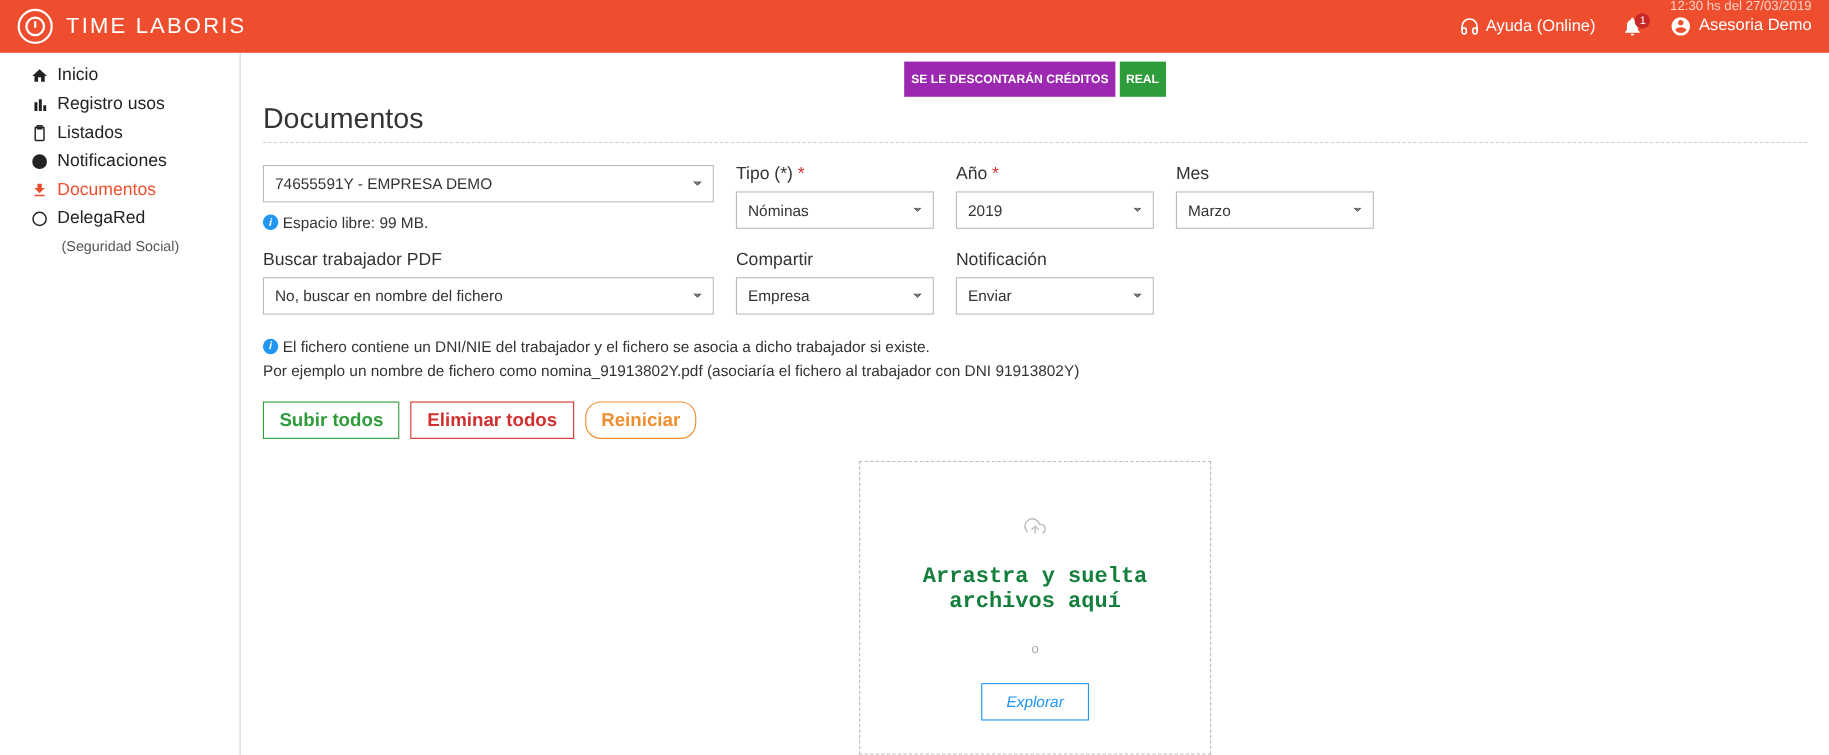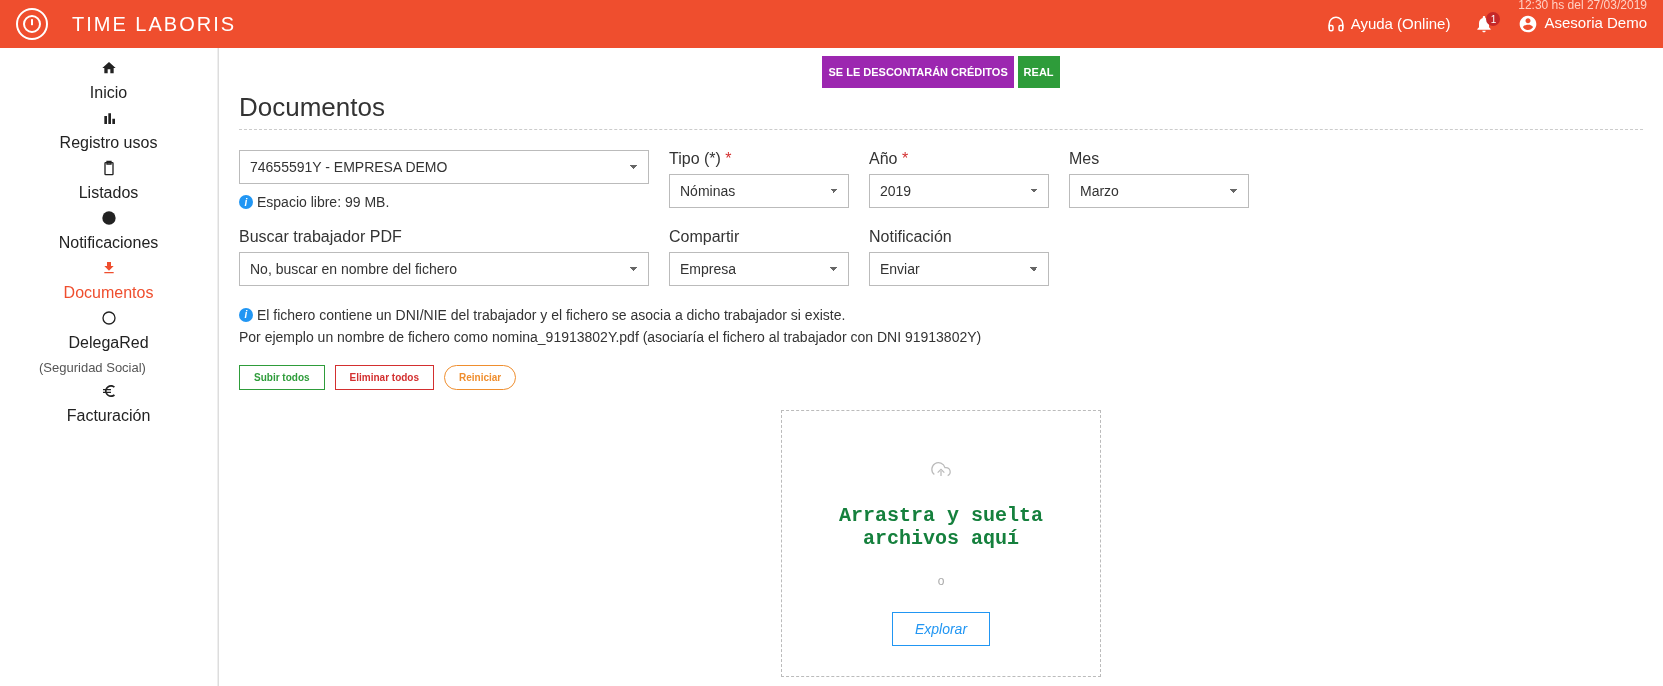--- a/index.html
+++ b/index.html
@@ -8,21 +8,21 @@
 
 .header {
   background: #ef4e2e;
   color: #fff;
   display: flex;
   align-items: center;
   padding: 4px 16px;
   height: 48px;
   position: relative;
 }
-.logo-wrap { display: flex; align-items: center; gap: 24px; }
+.logo-wrap { display: flex; align-items: center; gap: 12px; }
 .logo-circle {
   width: 32px; height: 32px; border: 2px solid #fff; border-radius: 50%;
   display: flex; align-items: center; justify-content: center;
 }
 .logo-inner {
   width: 18px; height: 18px; border: 2px solid #fff; border-radius: 50%;
   position: relative;
 }
 .logo-inner::after {
   content: ''; position: absolute; width: 2px; height: 6px; background: #fff;
@@ -43,23 +43,22 @@
 }
 
 
 .container { display: flex; }
 .sidebar {
   width: 218px; padding: 8px 0; border-right: 1px solid #eee;
   min-height: calc(100vh - 48px);
 }
 .sidebar-item {
   display: flex; align-items: center; gap: 8px;
-  padding: 4px 11px; cursor: pointer; font-size: 16px;
+  padding: 4px 28px; cursor: pointer; font-size: 16px;
   color: #222;
-  flex-direction: column;
 }
 .sidebar-item.active { color: #ef4e2e; }
 .sidebar-sub { padding-left: 28px; font-size: 13px; color: #555; }
 .sidebar-item svg { width: 16px; height: 16px; flex-shrink: 0; }
 
 .main {
   flex: 1; padding: 8px 20px 20px 20px; border-left: 1px solid #ddd;
 }
 .badges-top { text-align: center; margin-bottom: 4px; }
 .badge {
@@ -91,21 +90,21 @@
 .info-icon {
   width: 14px; height: 14px; background: #2196f3; color: #fff;
   border-radius: 50%; display: inline-flex; align-items: center; justify-content: center;
   font-size: 10px; font-weight: bold; font-style: italic;
 }
 .info-text-block { margin: 8px 0 16px 0; font-size: 14px; line-height: 1.6; }
 
 .btn-row { display: flex; gap: 10px; margin-bottom: 20px;}
 .btn-small {
   padding: 6px 14px; border: 1px solid; background: #fff;
-  font-size: 10px; cursor: pointer; font-weight: bold;
+  font-size: 17px; cursor: pointer; font-weight: bold;
 }
 .btn-green { color: #2e9c3a; border-color: #2e9c3a; }
 .btn-red { color: #d32f2f; border-color: #d32f2f; }
 .btn-orange { color: #ef8e2e; border-color: #ef8e2e; border-radius: 14px; }
 
 .dropzone {
   border: 1px dashed #bbb; width: 320px; margin: 0 auto;
   padding: 50px 20px 30px 20px; text-align: center;
 }
 .dropzone-icon { color: #bbb; margin-bottom: 20px; }
@@ -183,26 +182,20 @@
           <path d="M19 9h-4V3H9v6H5l7 7 7-7zM5 18v2h14v-2H5z"></path>
         </svg>
       <span>Documentos</span>
     </div>
     <div class="sidebar-item" style="flex-wrap:wrap;">
       <svg viewBox="0 0 24 24" fill="none" stroke="currentColor" stroke-width="2">
           <circle cx="12" cy="12" r="9"></circle>
         </svg>
       <span>DelegaRed</span>
       <div class="sidebar-sub" style="width:100%;">(Seguridad Social)</div>
-    </div>
-    <div class="sidebar-item">
-      <svg viewBox="0 0 24 24" fill="currentColor">
-          <path d="M15 18.5c-2.51 0-4.68-1.42-5.76-3.5H15v-2H8.58c-.05-.33-.08-.66-.08-1s.03-.67.08-1H15V9H9.24C10.32 6.92 12.5 5.5 15 5.5c1.61 0 3.09.59 4.23 1.57L21 5.3C19.41 3.87 17.3 3 15 3c-3.92 0-7.24 2.51-8.48 6H3v2h3.06c-.04.33-.06.66-.06 1s.02.67.06 1H3v2h3.52c1.24 3.49 4.56 6 8.48 6 2.31 0 4.41-.87 6-2.3l-1.78-1.77c-1.13.98-2.6 1.57-4.22 1.57z"></path>
-        </svg>
-      <span>Facturación</span>
     </div>
   </div>
 
   <div class="main">
     <div class="badges-top">
       <span class="badge badge-credits">SE LE DESCONTARÁN CRÉDITOS</span>
       <span class="badge badge-real">REAL</span>
     </div>
     <h1 class="page-title">Documentos</h1>
 

